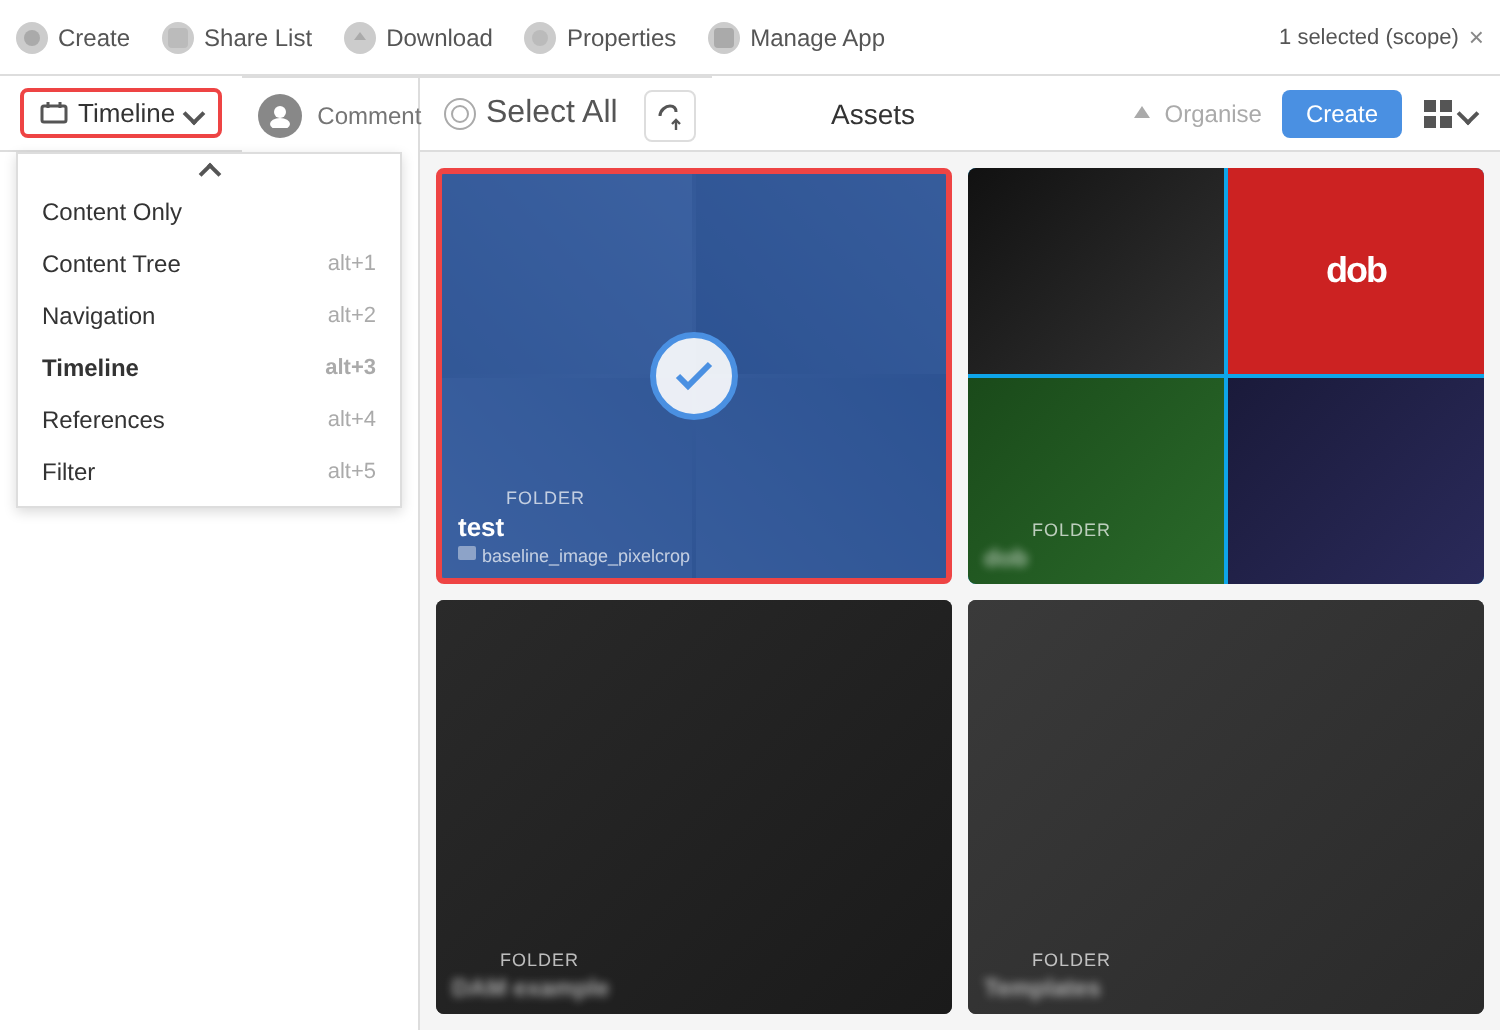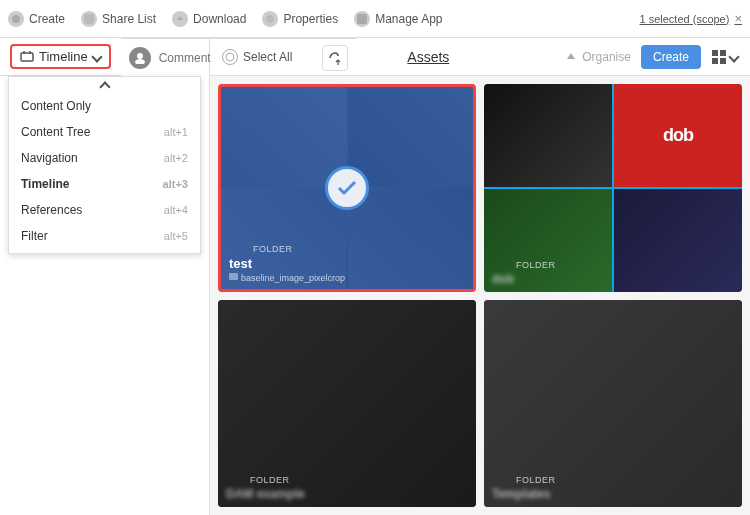--- a/index.html
+++ b/index.html
@@ -37,21 +37,20 @@
       background: #ccc;
       display: flex; align-items: center; justify-content: center;
     }
     .toolbar-spacer { flex: 1; }
     .selected-badge {
       font-size: 11px;
       color: #555;
       display: flex;
       align-items: center;
       gap: 5px;
-      text-decoration: underline;
     }
     .selected-badge .close-x {
       cursor: pointer;
       color: #888;
       font-size: 13px;
     }
 
     
     .main-layout {
       display: flex;
@@ -192,27 +191,26 @@
       align-items: center;
       padding: 0 12px;
       gap: 10px;
     }
     .assets-title {
       flex: 1;
       text-align: center;
       font-size: 14px;
       color: #333;
       font-weight: 500;
-      text-decoration: underline;
     }
     .select-all-btn {
       display: flex;
       align-items: center;
       gap: 5px;
-      font-size: 12px;
+      font-size: 16px;
       color: #555;
       cursor: pointer;
     }
     .select-all-icon {
       width: 16px; height: 16px;
       border-radius: 50%;
       border: 1px solid #aaa;
       display: flex; align-items: center; justify-content: center;
     }
     .organise-btn {

